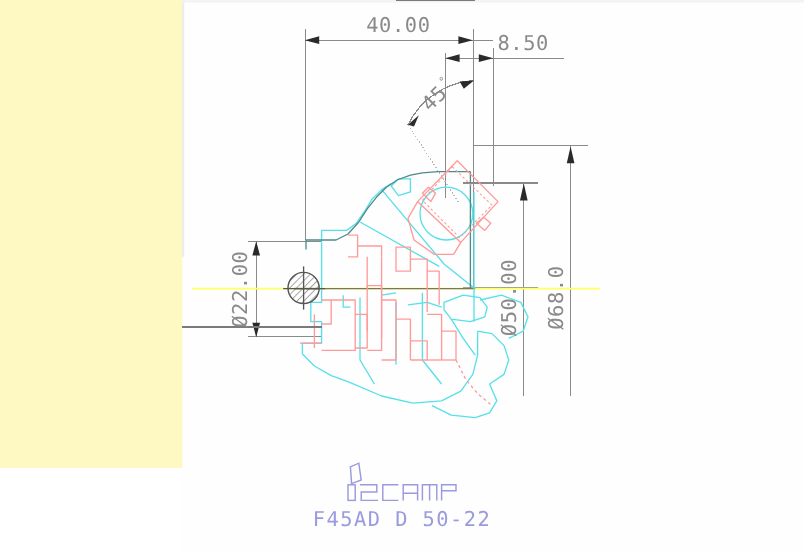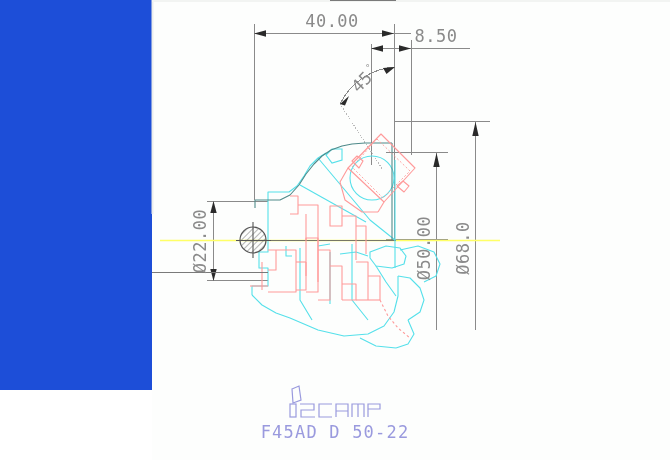--- a/index.html
+++ b/index.html
@@ -11,21 +11,21 @@
   body {
     width: 670px;
     height: 460px;
     overflow: hidden;
     font-family: "DejaVu Sans Mono", monospace;
   }
   #canvas-root {
     position: relative;
     width: 670px;
     height: 390px;
-    background: #1d4ed8;
+    background: #fef9c3;
   }
   #drawing-svg {
     position: absolute;
     left: 0;
     top: 0;
     width: 670px;
     height: 460px;
     display: block;
   }
   .dim-text {

